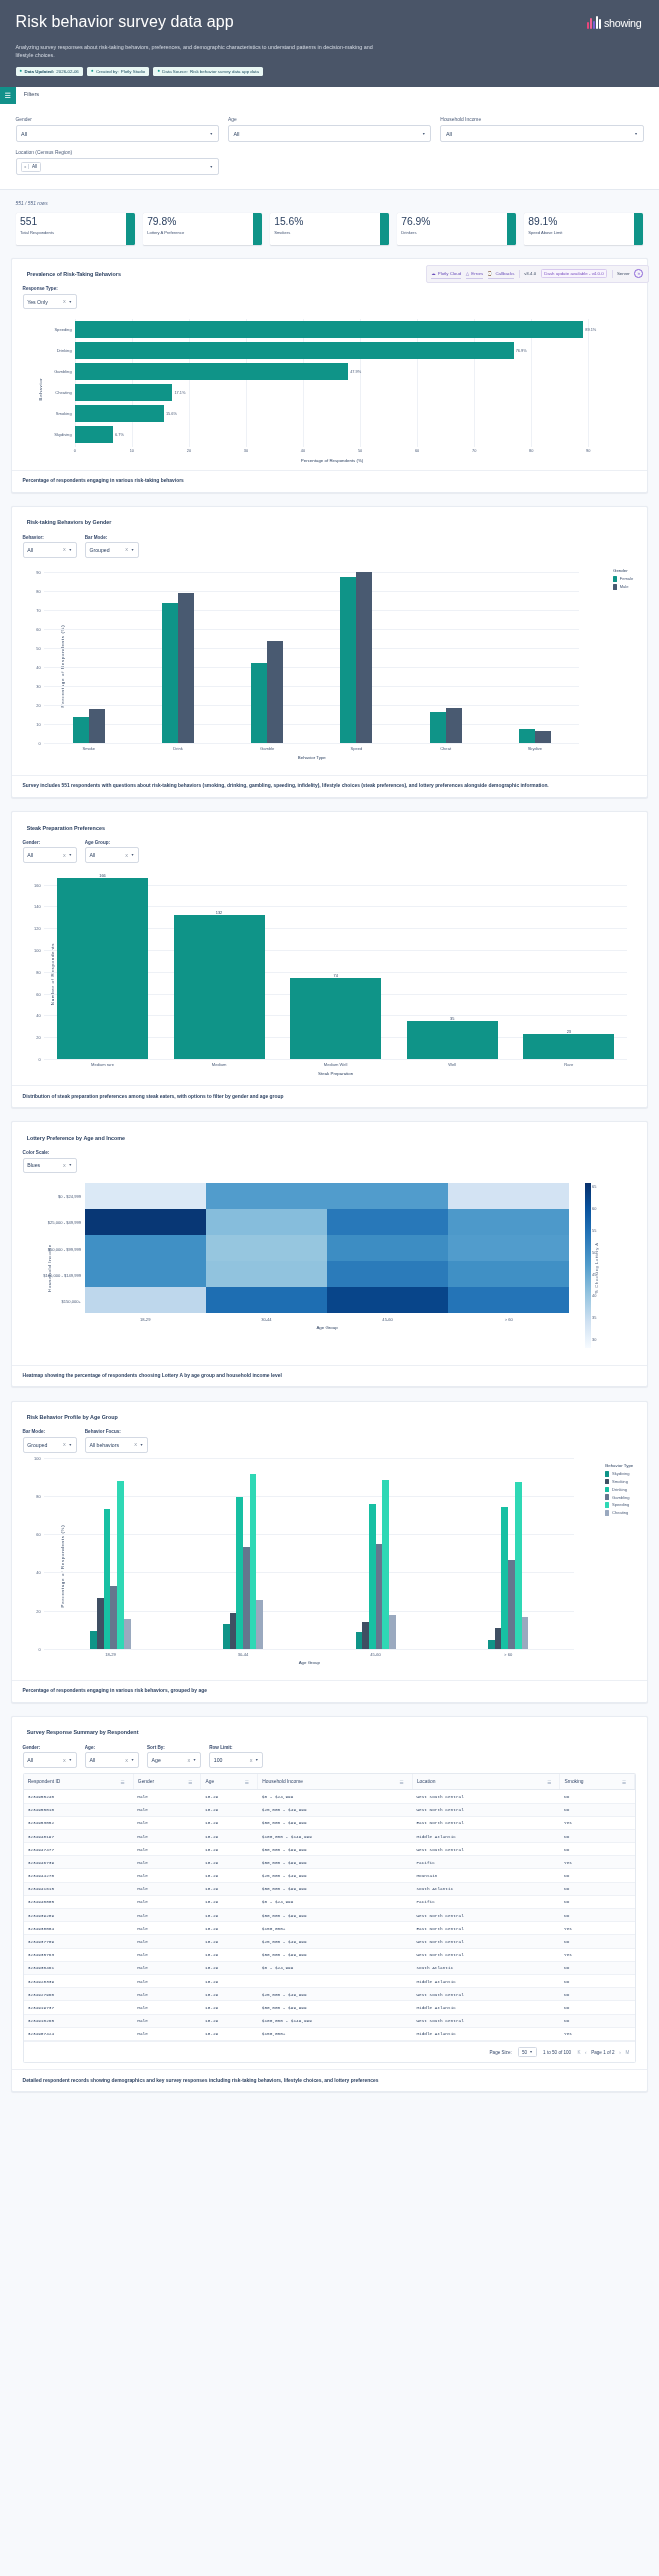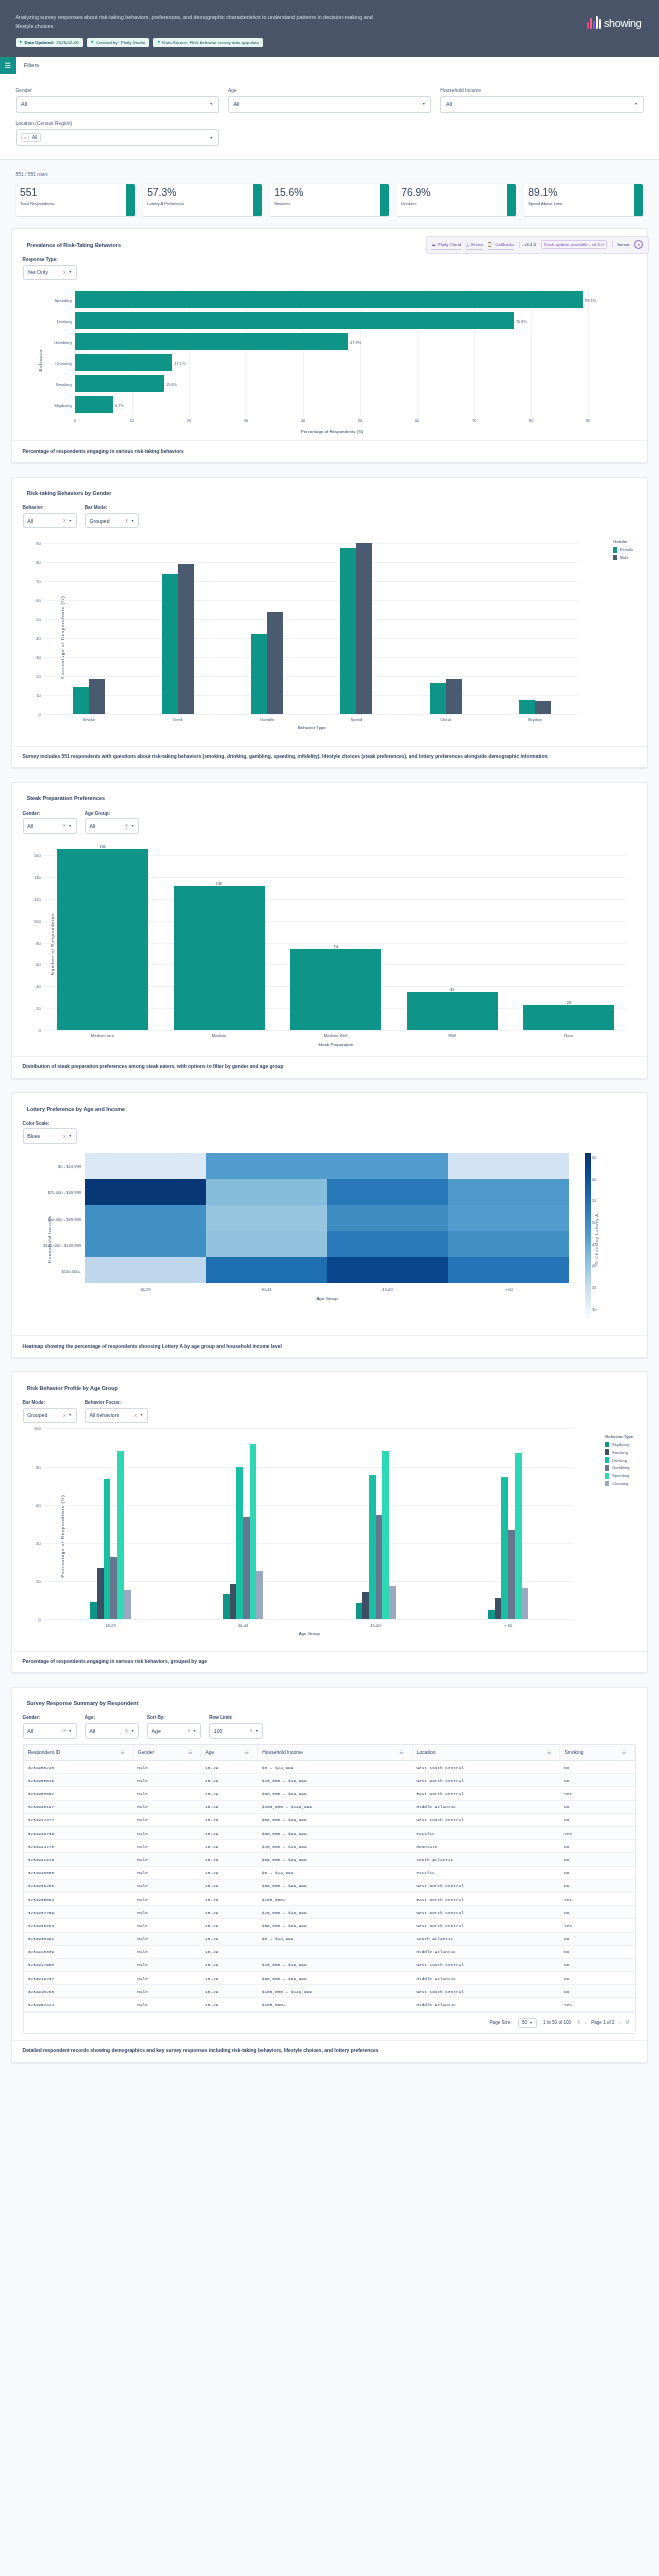--- a/index.html
+++ b/index.html
@@ -244,20 +244,21 @@
     border: 0.5px solid #d3d9e3; border-radius: 1.5px; padding: 1.5px 3.1px;
     font-size: 4.6px; display: inline-flex; gap: 2.1px; align-items: center;
   }
   .pager { display: flex; align-items: center; gap: 4.6px; color: #35486b; }
   .pager i { font-style: normal; color: #9aa7bb; }
 </style>
 </head>
 <body>
 
 <div class="app-header">
+  <div class="app-title">Risk behavior survey data app</div>
   <div class="app-subtitle">Analyzing survey responses about risk-taking behaviors, preferences, and demographic characteristics to understand patterns in decision-making and lifestyle choices.</div>
   <div class="badge-row">
     <div class="badge">
       <span class="bi">●</span>
       <b>Data Updated:</b>
       <span>2026-02-06</span>
     </div>
     <div class="badge">
       <span class="bi">●</span>
       <span>Created by:</span>
@@ -326,21 +327,21 @@
   <div class="kpi-row">
     <div class="kpi-card">
       <div class="kpi-text">
         <div class="kpi-val">551</div>
         <div class="kpi-lbl">Total Respondents</div>
       </div>
         <div class="kpi-bar"></div>
     </div>
     <div class="kpi-card">
       <div class="kpi-text">
-        <div class="kpi-val">57.3%</div>
+        <div class="kpi-val">79.8%</div>
         <div class="kpi-lbl">Lottery A Preference</div>
       </div>
         <div class="kpi-bar"></div>
     </div>
     <div class="kpi-card">
       <div class="kpi-text">
         <div class="kpi-val">15.6%</div>
         <div class="kpi-lbl">Smokers</div>
       </div>
         <div class="kpi-bar"></div>

